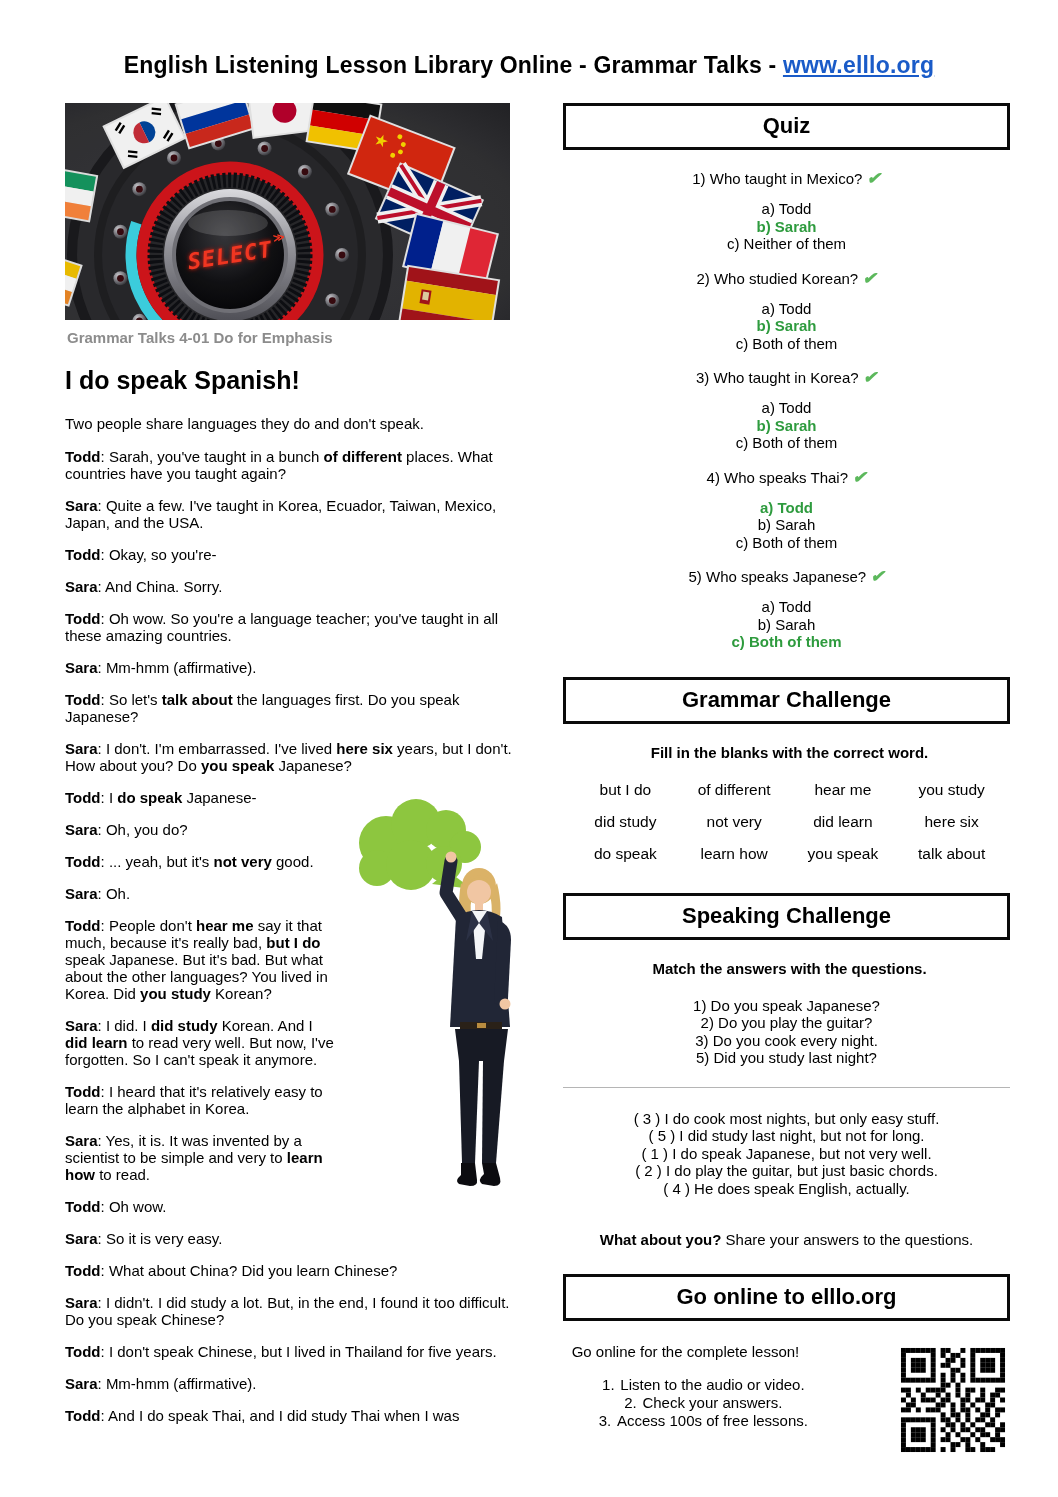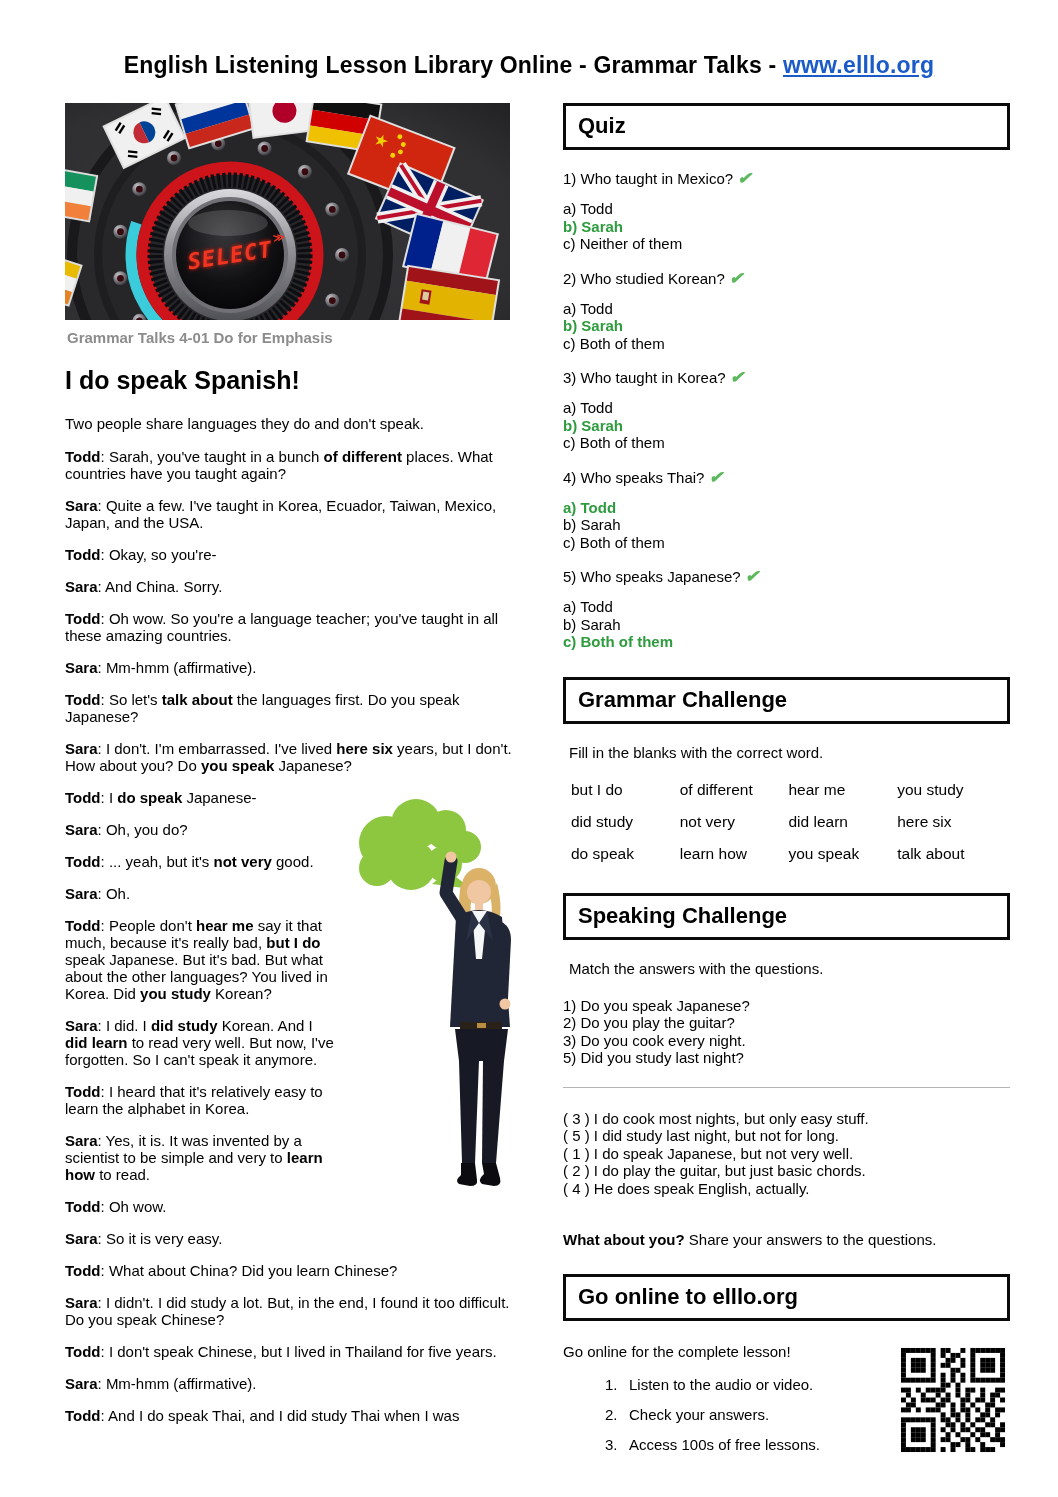--- a/index.html
+++ b/index.html
@@ -25,32 +25,32 @@
   .figure{float:right;width:185px;height:400px;margin:2px -16px 4px 10px;}
 
   
   .head-box{border:3px solid #0a0a0a;font-size:22px;font-weight:bold;
             padding:7px 12px 8px;margin:0 0 20px;}
   .quiz-q{margin-bottom:17px;}
   .q-line{margin:0 0 13px;line-height:17px;}
   .check{color:var(--check);font-size:17px;font-weight:bold;font-style:italic;}
   .opts div{line-height:17.5px;}
   .opts .correct{color:var(--green);font-weight:bold;}
-  .section{margin-bottom:26px;}
-  .instruction{margin:4px 0 20px 6px;line-height:17px;}
+  .section{margin-bottom:26px;text-align:center;}
+  .instruction{margin:4px 0 20px 6px;line-height:17px;font-weight:bold;}
   .word-grid{display:grid;grid-template-columns:repeat(4,1fr);row-gap:14px;
              margin:0 4px 30px 8px;font-size:15.5px;}
   .sp-list p{margin:0;line-height:17.5px;}
   .divider{border:none;border-top:1px solid #b5b5b5;margin:20px 0 22px;}
   .ans-list p{margin:0;line-height:17.5px;}
   .what-about{margin-top:34px;line-height:17px;}
   .go-row{display:flex;justify-content:space-between;align-items:flex-start;}
   .go-lead{margin:2px 0 16px;line-height:17px;}
   .go-items{margin-left:30px;}
-  .go-items p{margin:12px;line-height:18px;}
+  .go-items p{margin:0;line-height:18px;}
   .go-items .num{display:inline-block;width:24px;}
   .qr{width:110px;height:110px;margin:4px 2px 0 0;}
 </style>
 </head>
 <body>
 
 <div class="page">
 
   <div class="header">
     <span>English Listening Lesson Library Online - Grammar Talks - </span><a href="#">www.elllo.org</a>

